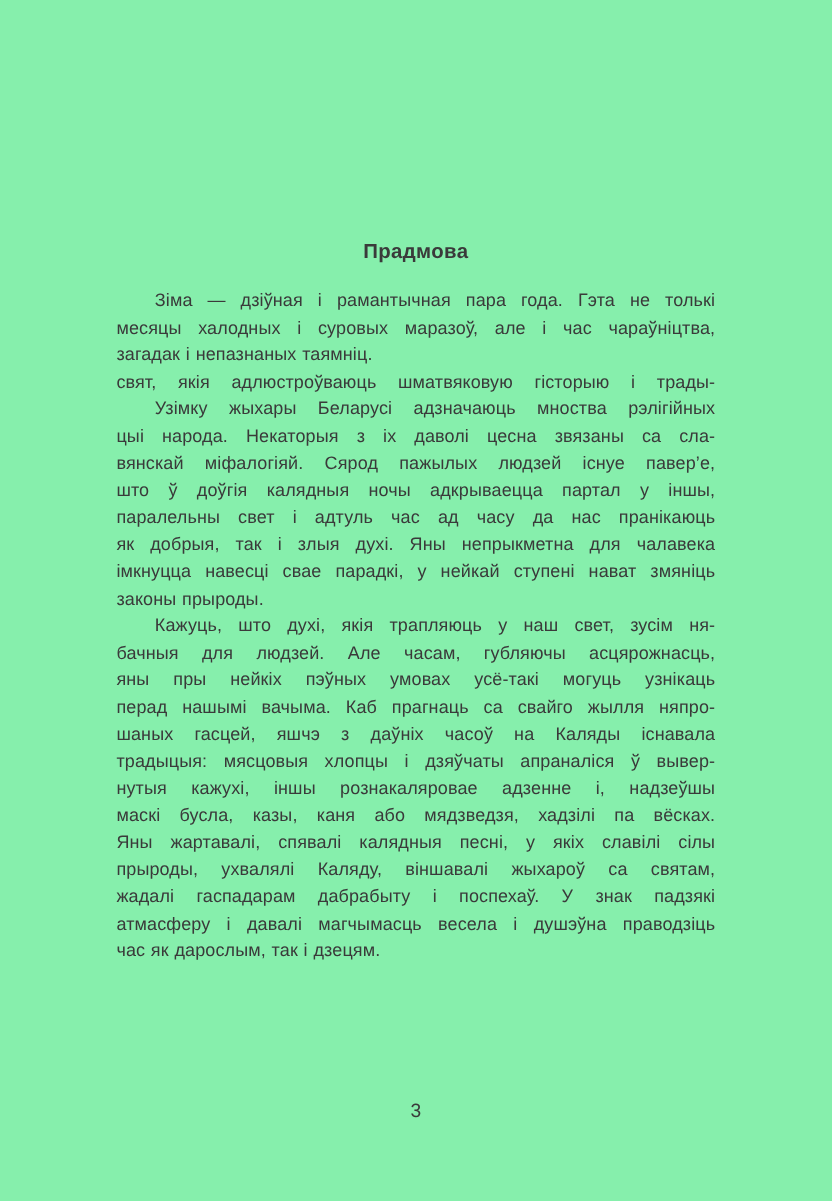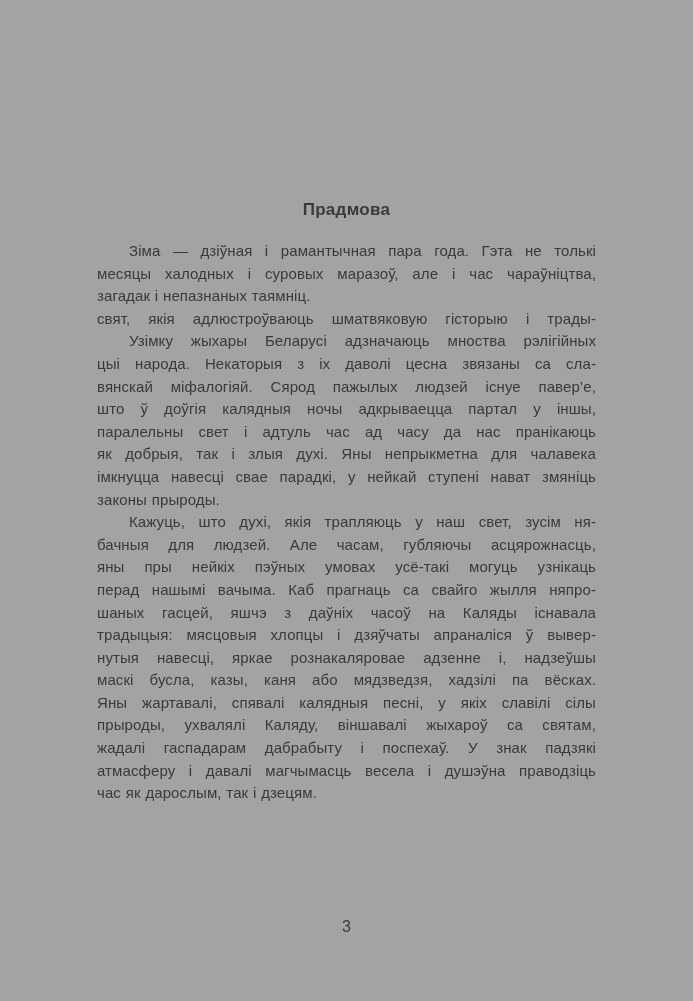--- a/index.html
+++ b/index.html
@@ -54,21 +54,21 @@
     left: 0;
     width: 693px;
     text-align: center;
     font-size: 16px;
     color: #3a3a3a;
   }
 </style>
 </head>
 <body>
 
-<div class="page" style="background: #a3a3a3;">
+<div class="page" style="background: #86efac;">
   <div class="content" style="color: rgb(58, 58, 58);">
     <h1 class="title">Прадмова</h1>
     <div id="preface-text">
         <div class="line first">Зіма — дзіўная і рамантычная пара года. Гэта не толькі</div>
         <div class="line">месяцы халодных і суровых маразоў, але і час чараўніцтва,</div>
         <div class="line last">загадак і непазнаных таямніц.</div>
         <div class="line">свят, якія адлюстроўваюць шматвяковую гісторыю і трады-</div>
         <div class="line first">Узімку жыхары Беларусі адзначаюць мноства рэлігійных</div>
         <div class="line">цыі народа. Некаторыя з іх даволі цесна звязаны са сла-</div>
         <div class="line">вянскай міфалогіяй. Сярод пажылых людзей існуе павер’е,</div>
@@ -76,21 +76,21 @@
         <div class="line">паралельны свет і адтуль час ад часу да нас пранікаюць</div>
         <div class="line">як добрыя, так і злыя духі. Яны непрыкметна для чалавека</div>
         <div class="line">імкнуцца навесці свае парадкі, у нейкай ступені нават змяніць</div>
         <div class="line last">законы прыроды.</div>
         <div class="line first">Кажуць, што духі, якія трапляюць у наш свет, зусім ня-</div>
         <div class="line">бачныя для людзей. Але часам, губляючы асцярожнасць,</div>
         <div class="line">яны пры нейкіх пэўных умовах усё-такі могуць узнікаць</div>
         <div class="line">перад нашымі вачыма. Каб прагнаць са свайго жылля няпро-</div>
         <div class="line">шаных гасцей, яшчэ з даўніх часоў на Каляды існавала</div>
         <div class="line">традыцыя: мясцовыя хлопцы і дзяўчаты апраналіся ў вывер-</div>
-        <div class="line">нутыя навесці, яркае рознакаляровае адзенне і, надзеўшы</div>
+        <div class="line">нутыя кажухі, іншы рознакаляровае адзенне і, надзеўшы</div>
         <div class="line">маскі бусла, казы, каня або мядзведзя, хадзілі па вёсках.</div>
         <div class="line">Яны жартавалі, спявалі калядныя песні, у якіх славілі сілы</div>
         <div class="line">прыроды, ухвалялі Каляду, віншавалі жыхароў са святам,</div>
         <div class="line">жадалі гаспадарам дабрабыту і поспехаў. У знак падзякі</div>
         <div class="line">атмасферу і давалі магчымасць весела і душэўна праводзіць</div>
         <div class="line last">час як дарослым, так і дзецям.</div>
       </div>
   </div>
   <div class="page-number" style="color: rgb(58, 58, 58);">3</div>
 </div>

